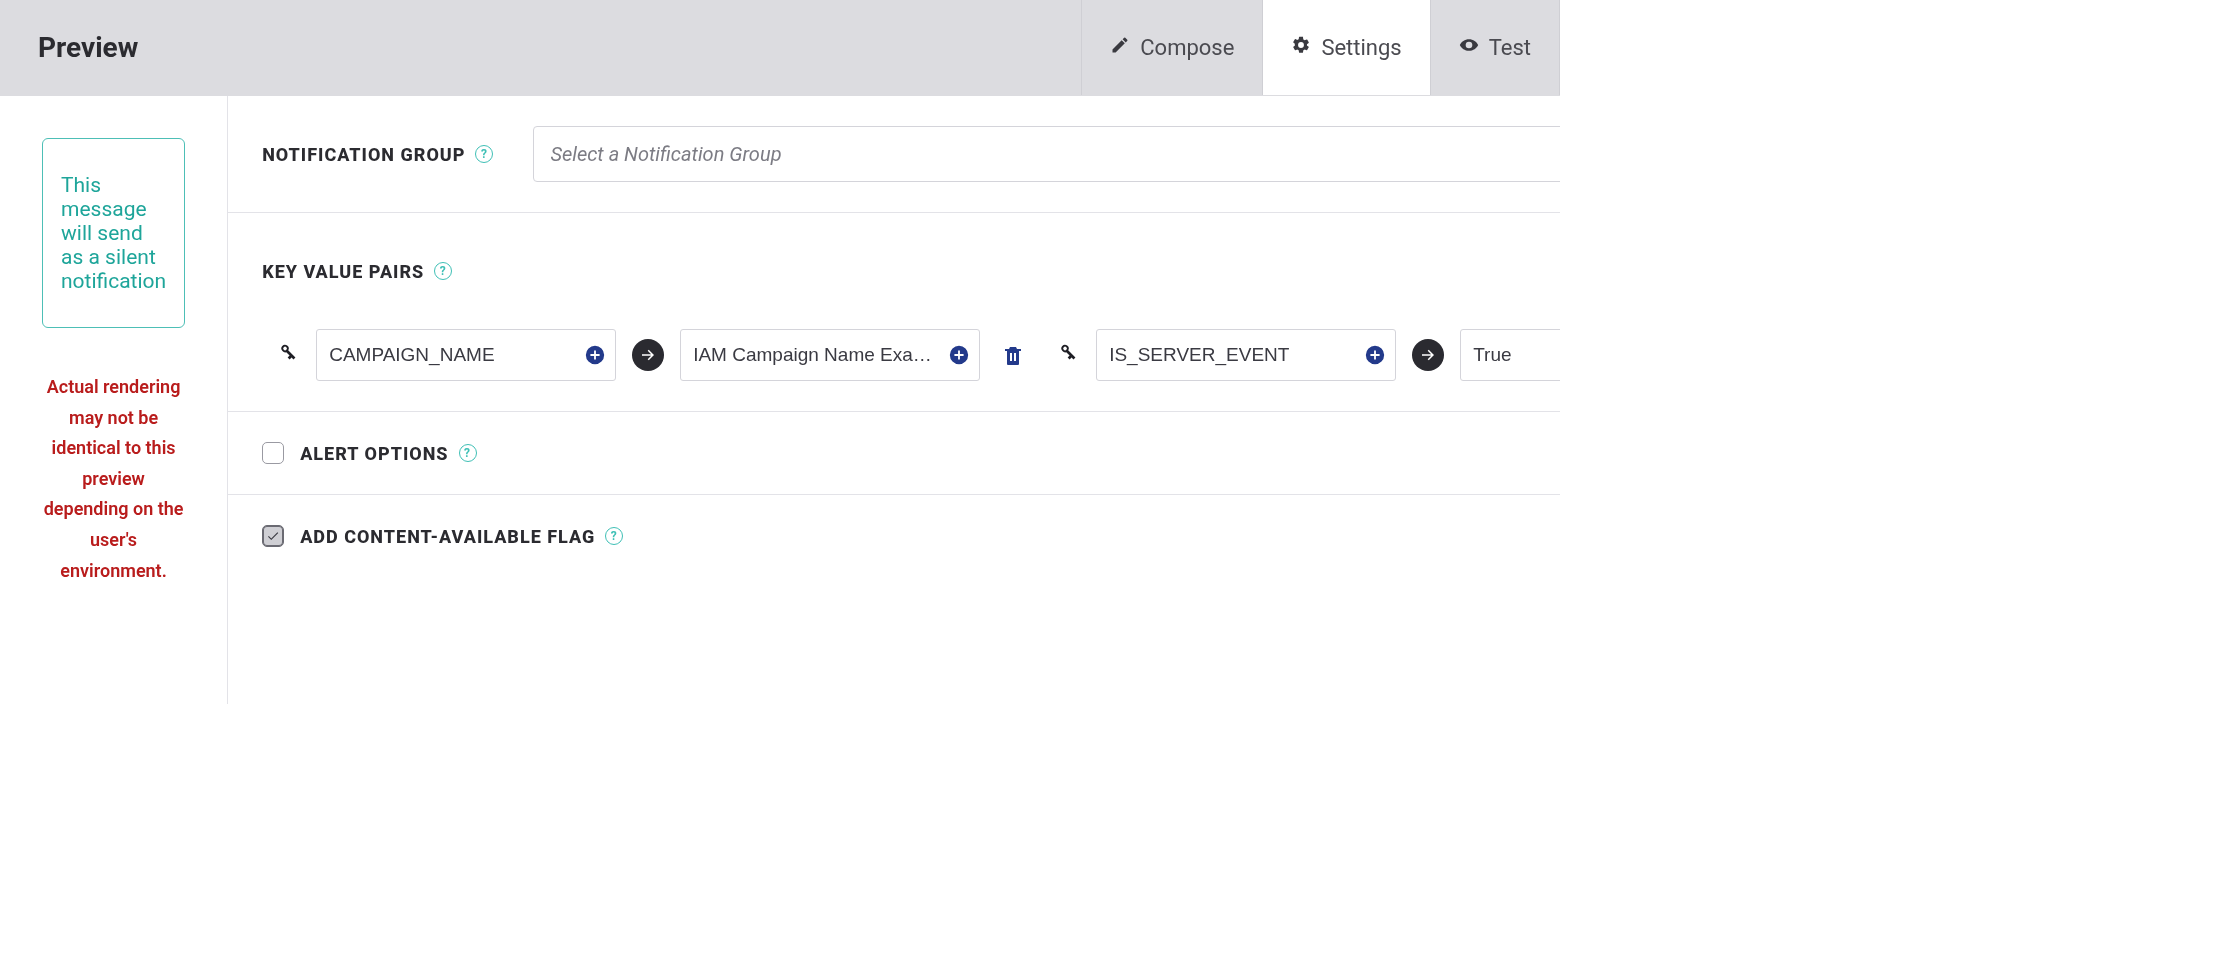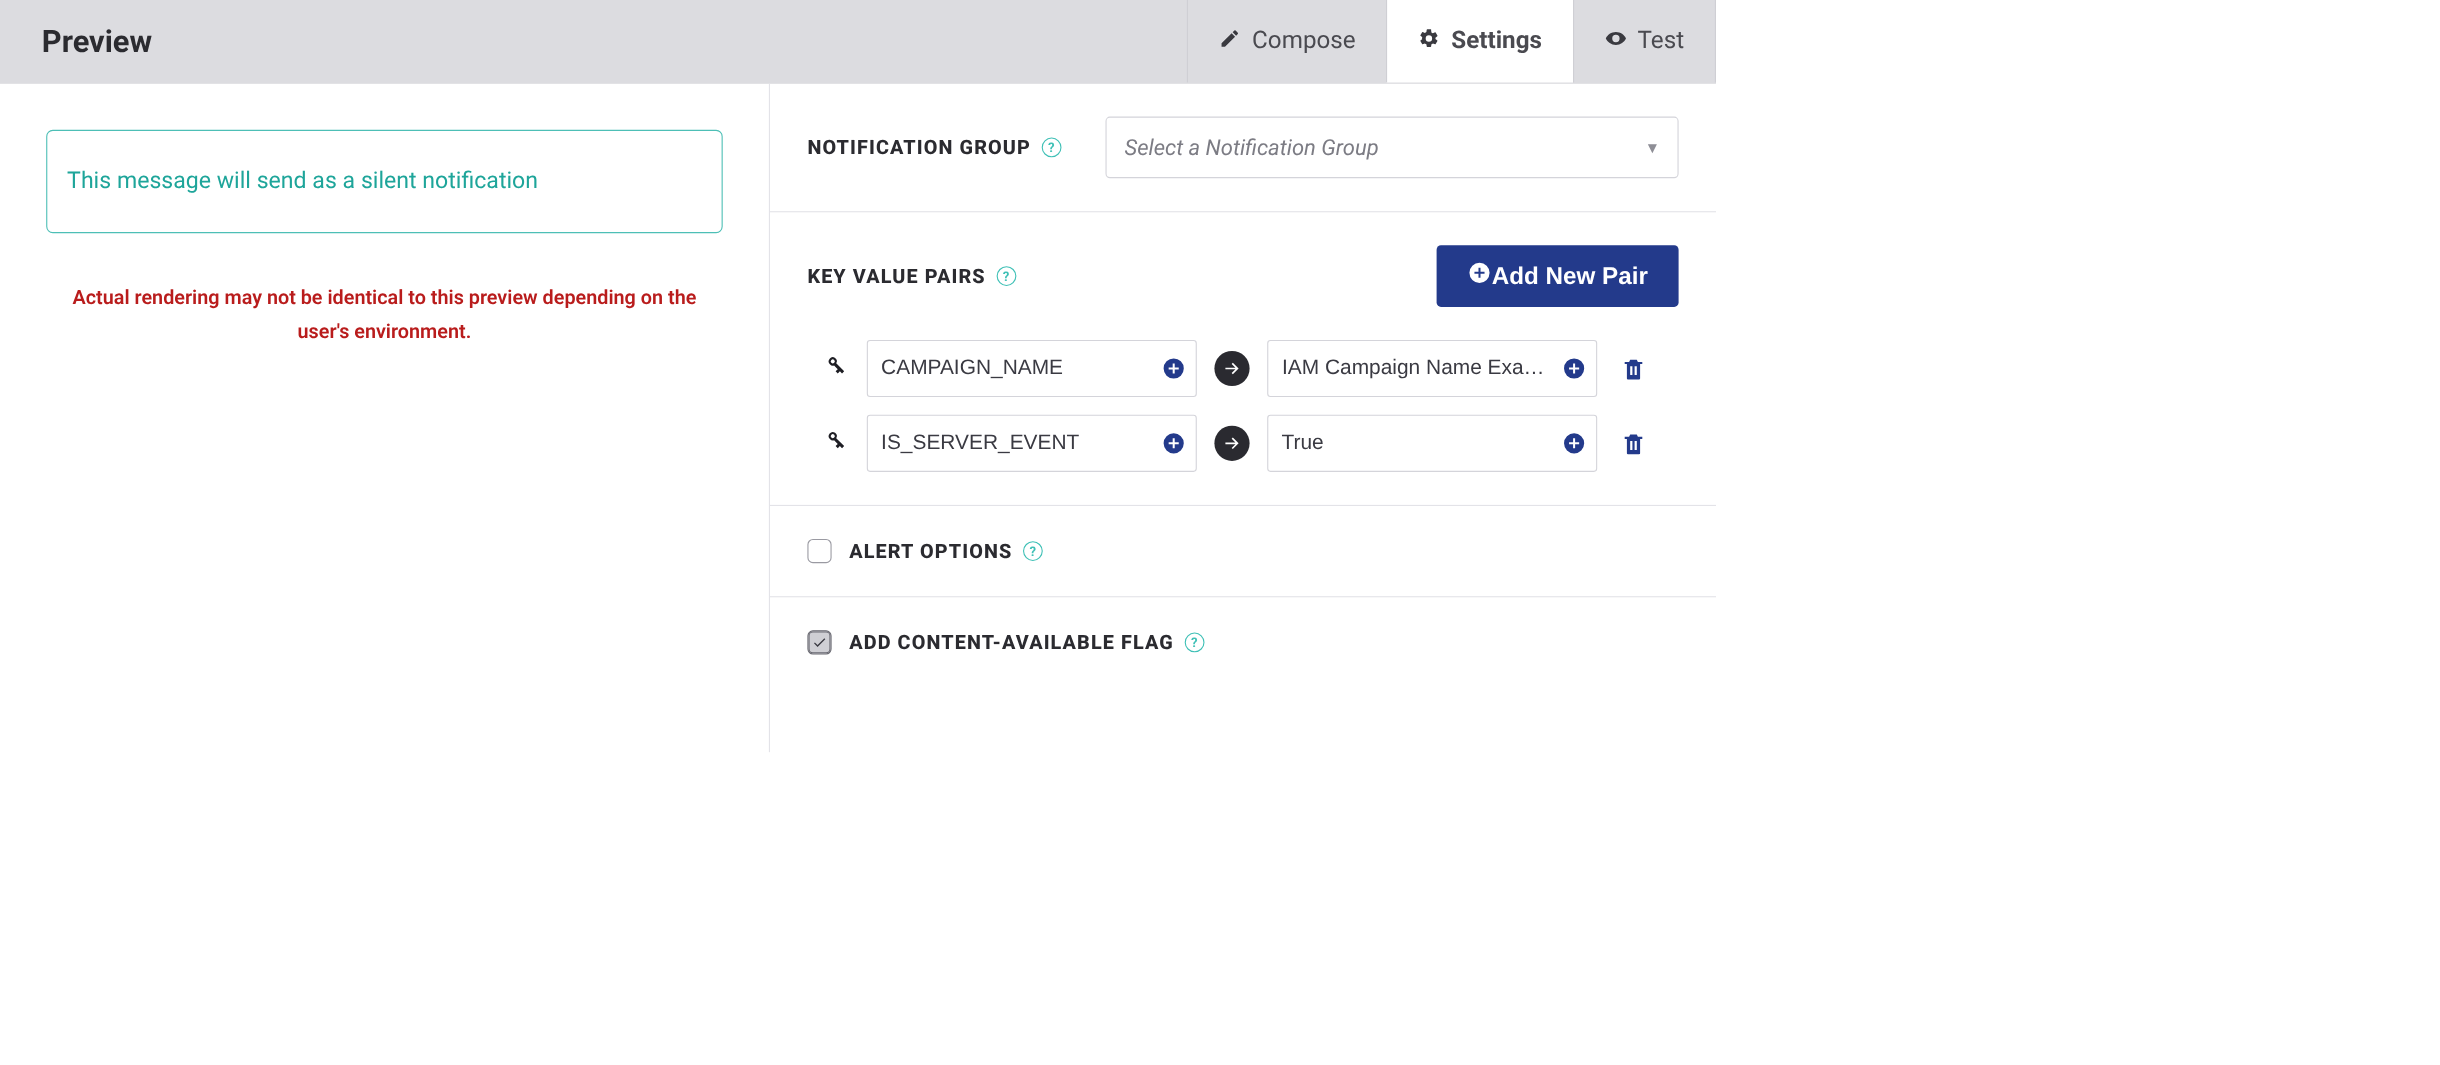--- a/index.html
+++ b/index.html
@@ -9,21 +9,21 @@
     color: #2f2f33;
     width: 1560px;
     font-size: 16px;
   }
 
   
   .topbar {
     display: flex;
     align-items: stretch;
     background: #dcdce0;
-    height: 76px;
+    height: 96px;
     border-bottom: 1px solid #dcdce0;
   }
   .topbar-title {
     flex: 1 1 auto;
     display: flex;
     align-items: center;
     padding-left: 38px;
     font-size: 28px;
     font-weight: 700;
     color: #2b2b30;
@@ -39,21 +39,21 @@
     padding: 0 28px;
     font-size: 22px;
     color: #4a4a50;
     cursor: pointer;
     user-select: none;
     border-left: 1px solid #cfcfd4;
   }
   .tab:last-child { border-right: 1px solid #cfcfd4; }
   .tab.active {
     background: #ffffff;
-    font-weight: 700;
+    font-weight: 400;
   }
   .tab svg { width: 20px; height: 20px; fill: #3a3a40; }
 
   
   .main {
     display: flex;
     align-items: stretch;
     min-height: 608px;
   }
   .left-pane {
@@ -133,21 +133,21 @@
     border:none;
     border-radius:4px;
     padding: 14px 28px;
     font-size:22px;
     font-weight:600;
     cursor:pointer;
   }
   .add-pair-btn svg { width:22px; height:22px; fill:#fff; }
 
   
-  .kvp-rows { margin-top: 30px; display:flex; flex-direction:column; gap:16px; }
+  .kvp-rows { margin-top: 30px; display:flex; flex-direction:row; gap:16px; }
   .kvp-row { display:flex; align-items:center; gap:16px; padding-left:12px;}
   .key-icon { width:26px; text-align:center; color:#1e1e24;}
   .key-icon svg { width:22px; height:22px; fill:#1e1e24; }
   .kv-input-wrap {
     position:relative;
     flex: 0 0 300px;
     height:52px;
     border:1px solid #d4d4da;
     border-radius:3px;
     background:#fff;

